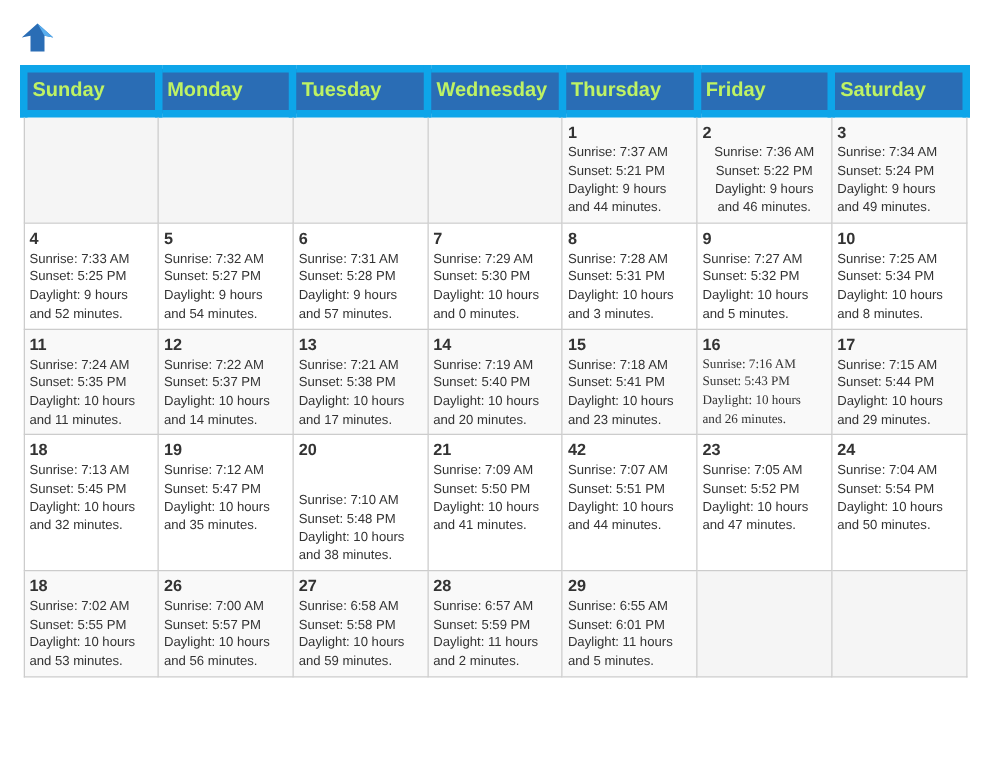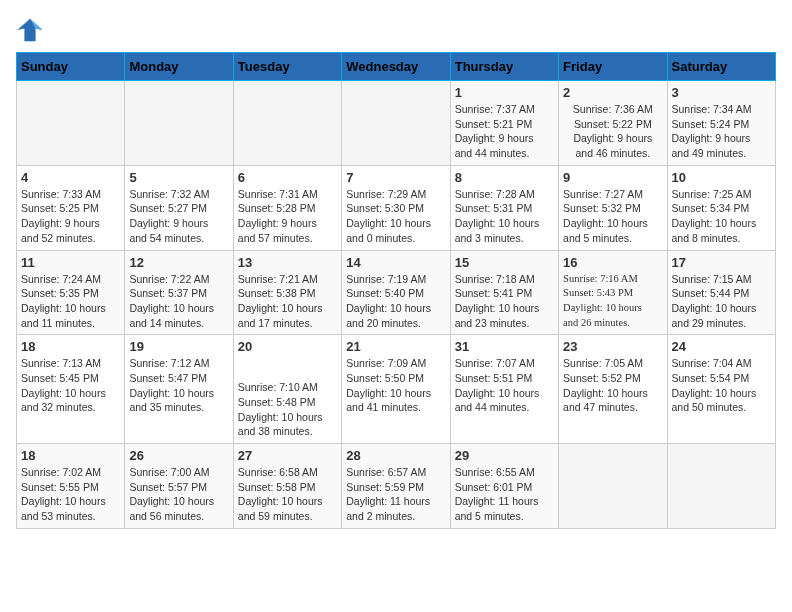--- a/index.html
+++ b/index.html
@@ -46,26 +46,26 @@
       font-weight: normal;
       color: #333;
     }
     .calendar {
       width: 100%;
       border-collapse: collapse;
       font-size: 11px;
     }
     .calendar thead th {
       background-color: #2a6db5;
-      color: #000000;
+      color: #bef264;
       padding: 6px 4px;
       text-align: left;
-      font-size: 13px;
+      font-size: 16px;
       font-weight: bold;
-      border: 1px solid #0ea5e9;
+      border: 6px solid #0ea5e9;
     }
     .calendar tbody td {
       border: 1px solid #ccc;
       vertical-align: top;
       padding: 4px;
       width: calc(100% / 7);
       min-height: 80px;
       background: #fff;
     }
     .calendar tbody tr:nth-child(odd) td {
@@ -271,21 +271,21 @@
 and 38 minutes.</div>
         </td>
         <td>
           <div class="day-num">21</div>
           <div class="day-info" style="white-space: pre-line;">Sunrise: 7:09 AM
 Sunset: 5:50 PM
 Daylight: 10 hours
 and 41 minutes.</div>
         </td>
         <td>
-          <div class="day-num">31</div>
+          <div class="day-num">42</div>
           <div class="day-info" style="white-space: pre-line;">Sunrise: 7:07 AM
 Sunset: 5:51 PM
 Daylight: 10 hours
 and 44 minutes.</div>
         </td>
         <td>
           <div class="day-num">23</div>
           <div class="day-info" style="white-space: pre-line;">Sunrise: 7:05 AM
 Sunset: 5:52 PM
 Daylight: 10 hours

